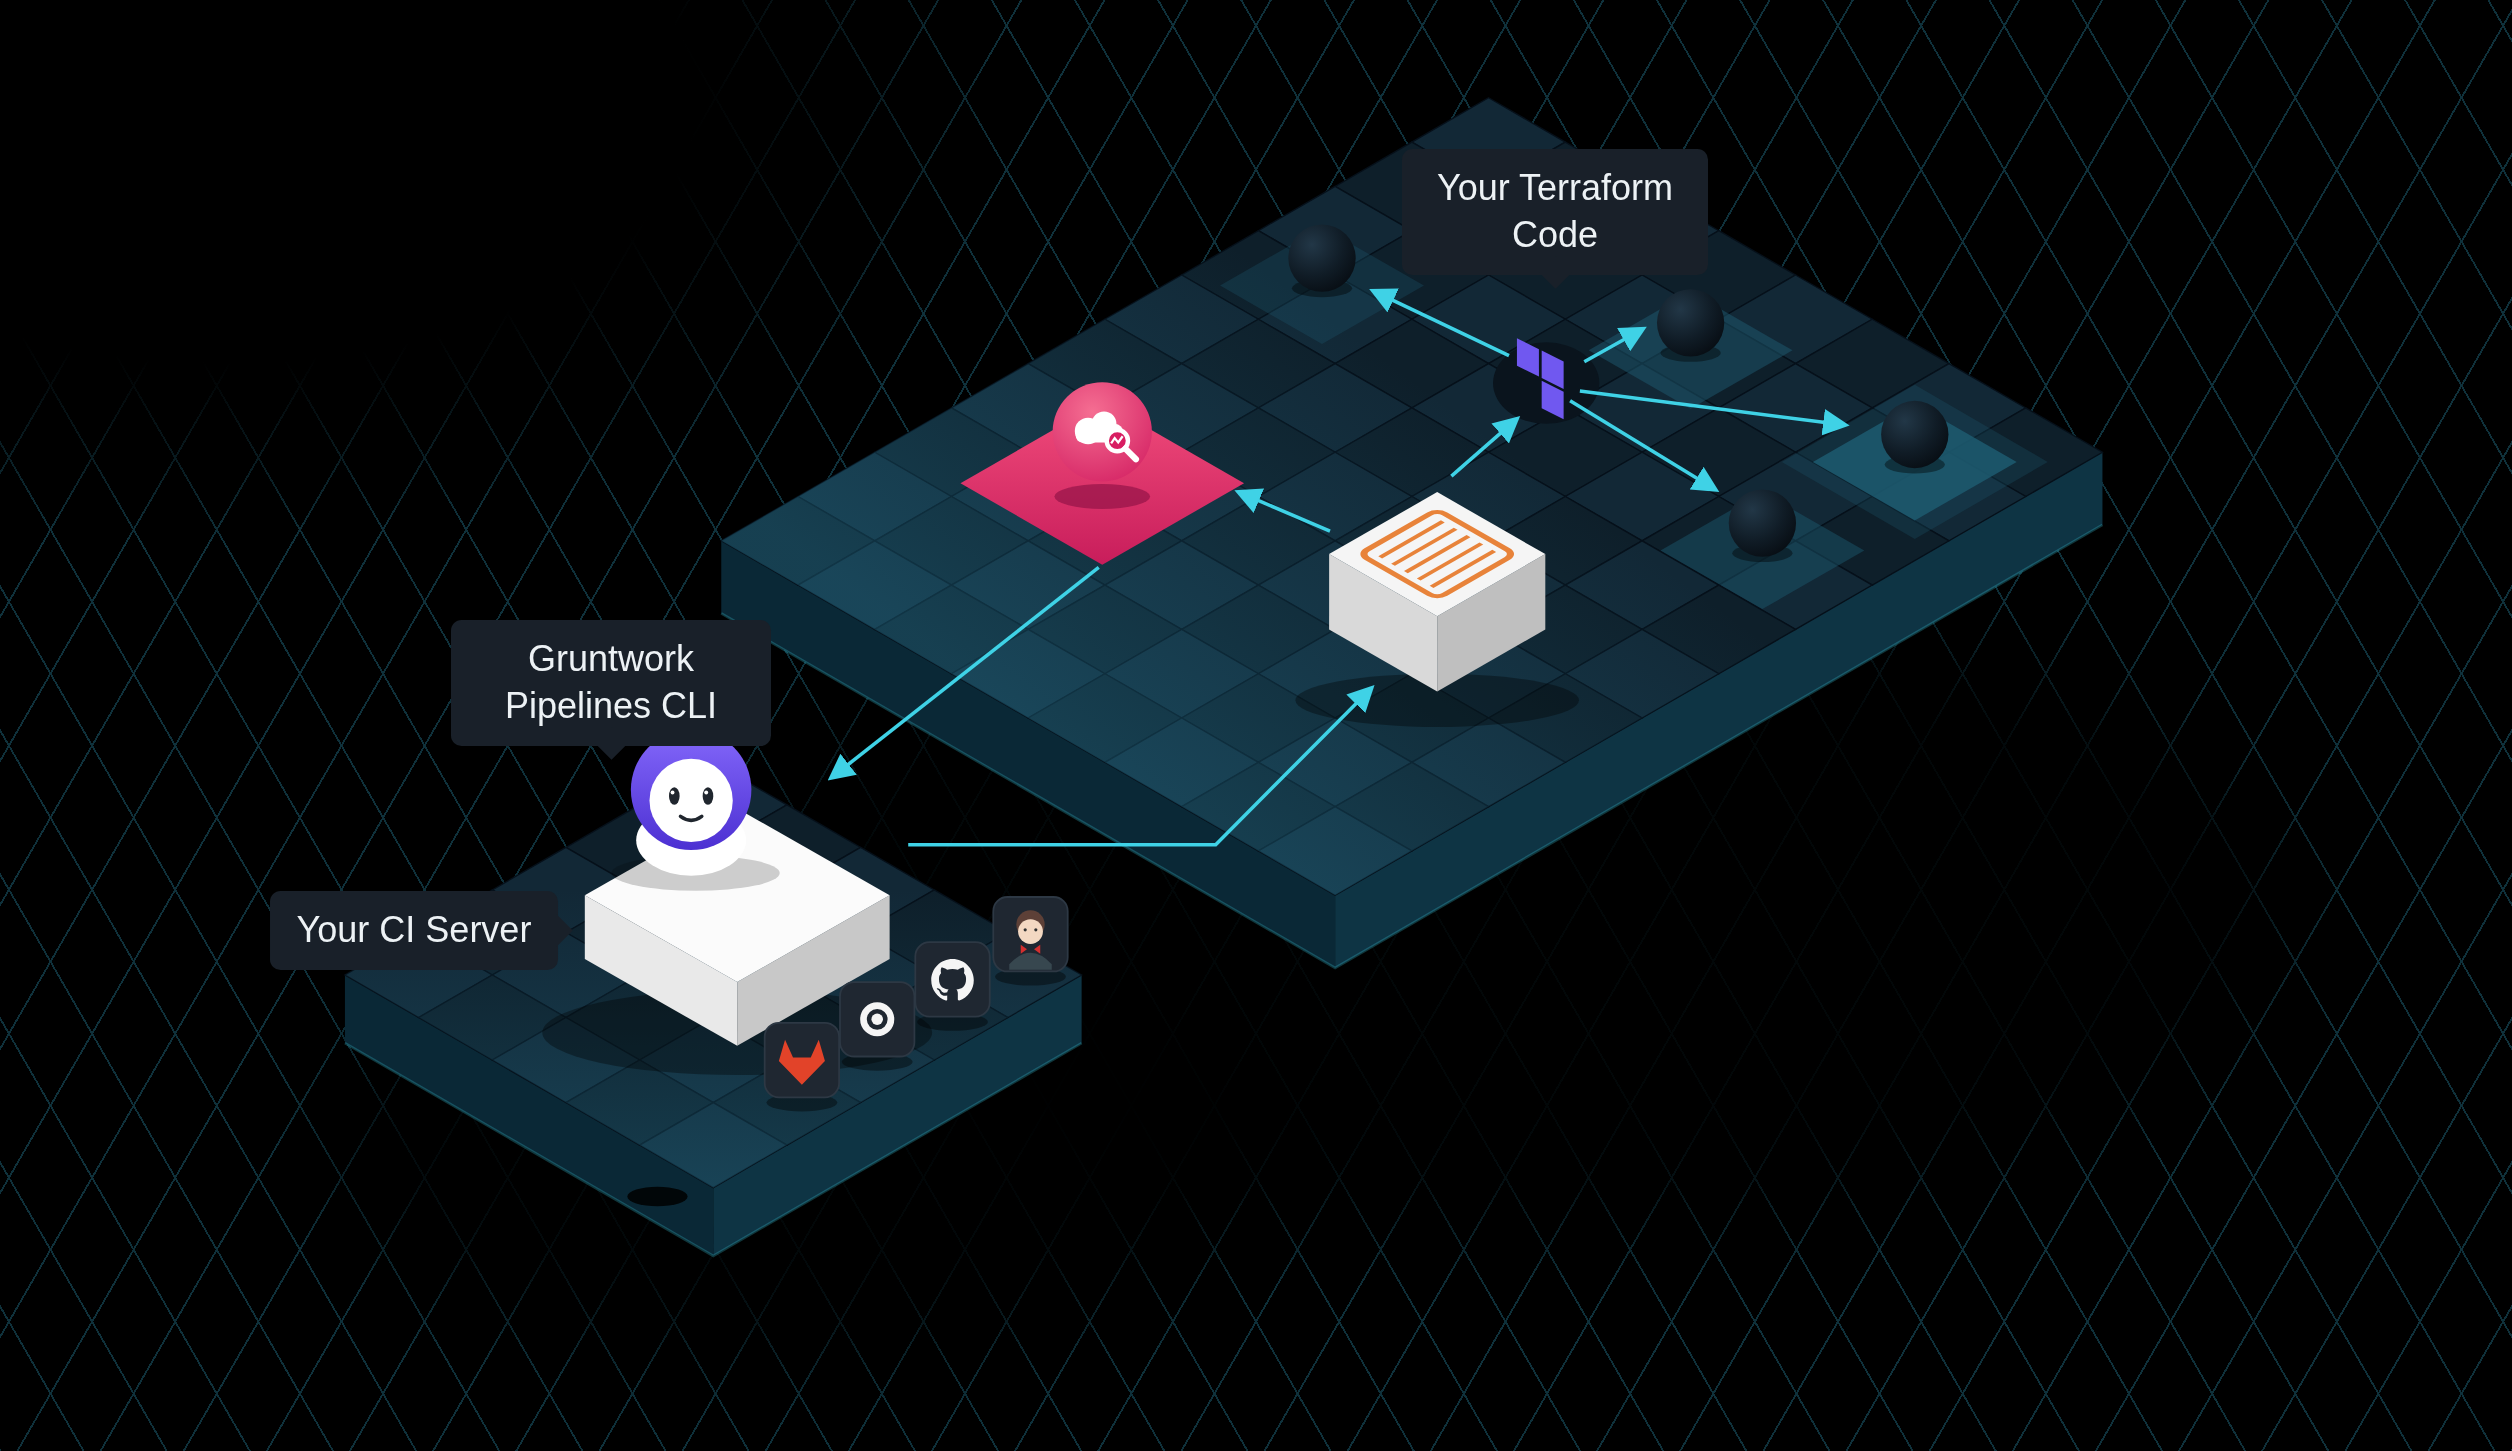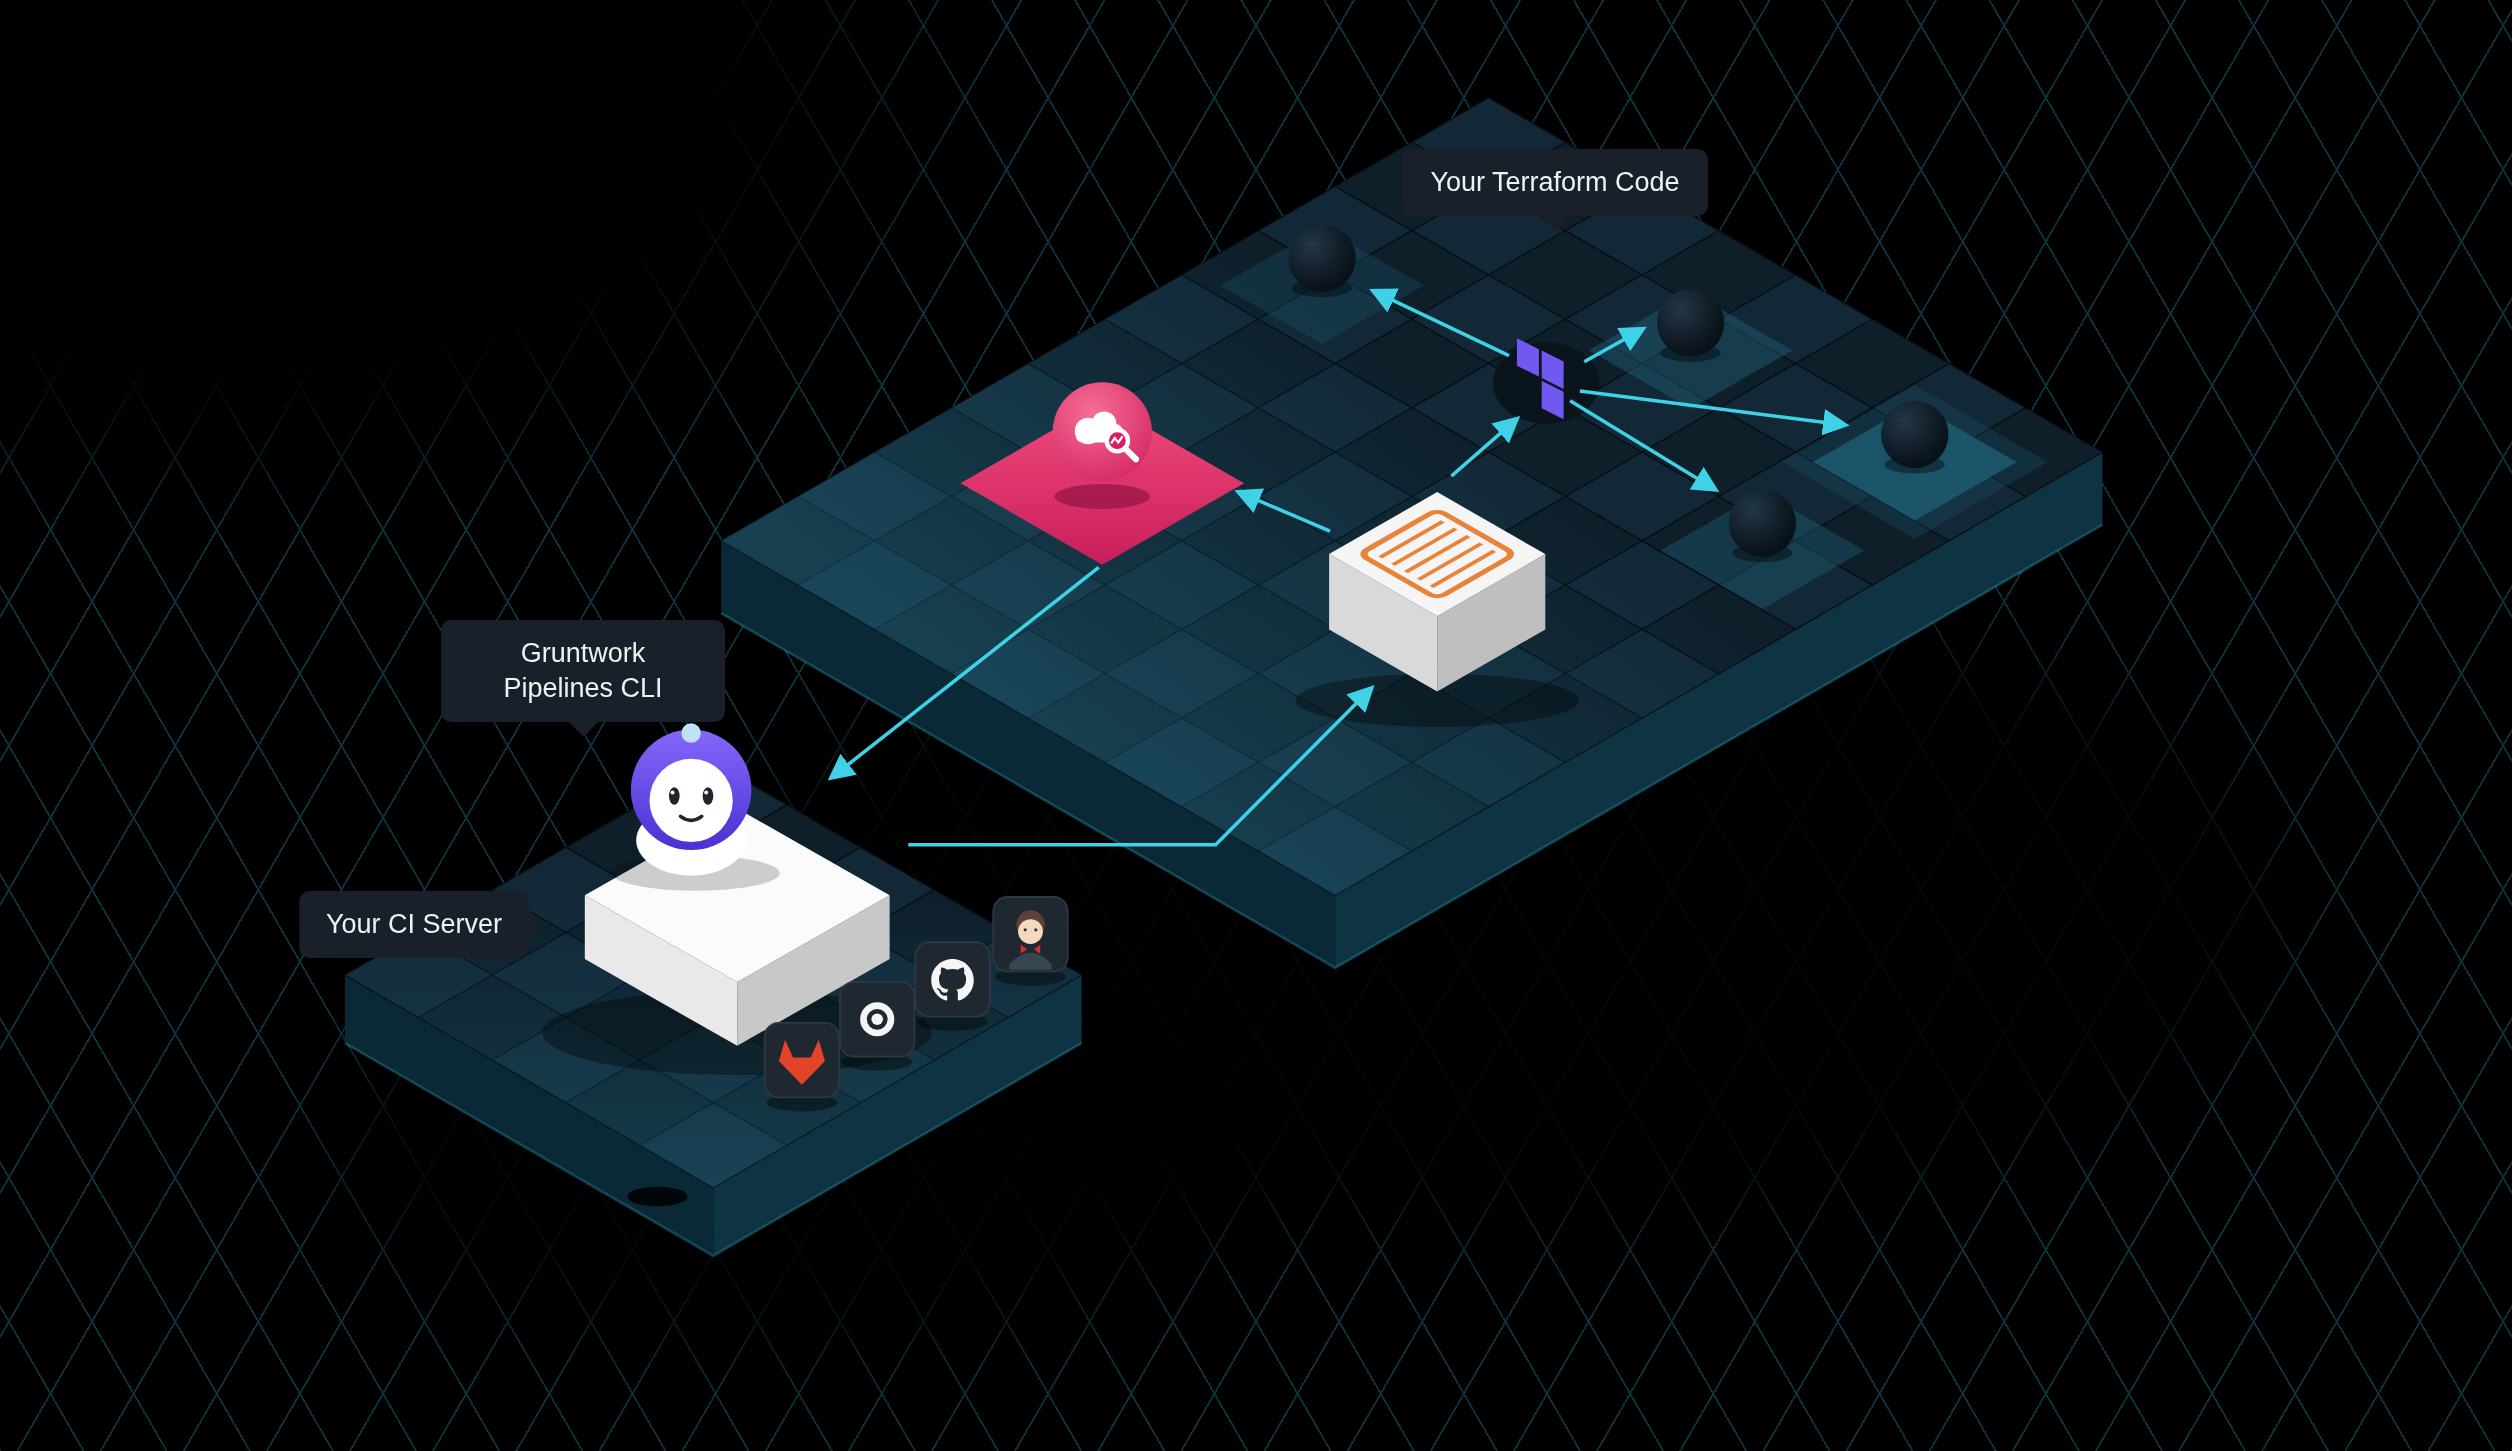--- a/index.html
+++ b/index.html
@@ -17,21 +17,21 @@
 
   .tileA{fill:var(--platform-top-a,#0e1f2a);stroke:#06101a;stroke-width:1.5}
   .tileB{fill:var(--platform-top-b,#122836);stroke:#06101a;stroke-width:1.5}
   .sideL{fill:var(--platform-side-left,#0a2836)}
   .sideR{fill:var(--platform-side-right,#0e3444)}
   .tileGlow{fill:var(--highlight-tile,#1d5a70)}
   .edge{stroke:var(--arrow,#3fd2e6);stroke-width:4;fill:none;marker-end:url(#arrowhead)}
 
   .callout{position:absolute;transform:translateX(-50%);z-index:5;
     background:var(--callout-bg,#192029);color:var(--callout-text,#edf2f5);
-    font-size:27px;line-height:1.3;text-align:center;
+    font-size:36px;line-height:1.3;text-align:center;
     padding:16px 26.6px;border-radius:10.6px}
   .callout::after{content:"";position:absolute;width:23px;height:23px;
     background:var(--callout-bg,#192029);transform:rotate(45deg)}
   .tail-bottom::after{left:50%;bottom:-9.7px;margin-left:-11.5px}
   .tail-top::after{left:50%;top:-9.7px;margin-left:-11.5px}
   .tail-right::after{right:-9.7px;top:50%;margin-top:-11.5px}
   .nowrap{white-space:nowrap}
   .callout .mascot-mini{display:block;margin:12.4px auto 1.8px}
 </style>
 </head>
@@ -328,21 +328,21 @@
       <path class="edge" d="M1240,640 L940,876"></path>
       <path class="edge" d="M1025,953 L1372,953 L1546,778"></path>
     </g>
   </svg>
 
   <div class="callout tail-bottom" style="left:1555px;top:149px;width:306px">
     <span>Your Terraform Code</span>
   </div>
 
 
-  <div class="callout tail-bottom" style="left:583px;top:620px;width:284px">
+  <div class="callout tail-bottom" style="left:611px;top:620px;width:320px">
     <span>Gruntwork Pipelines CLI</span>
   </div>
 
   <div class="callout tail-right nowrap" style="left:414px;top:891px">
     <span>Your CI Server</span>
   </div>
 
 </div>
 
 

